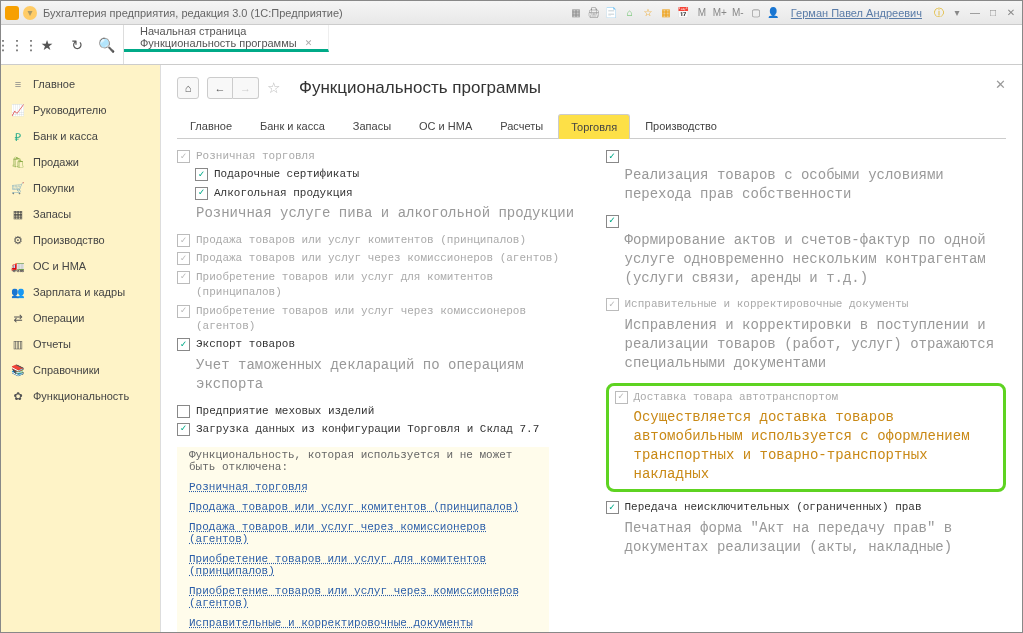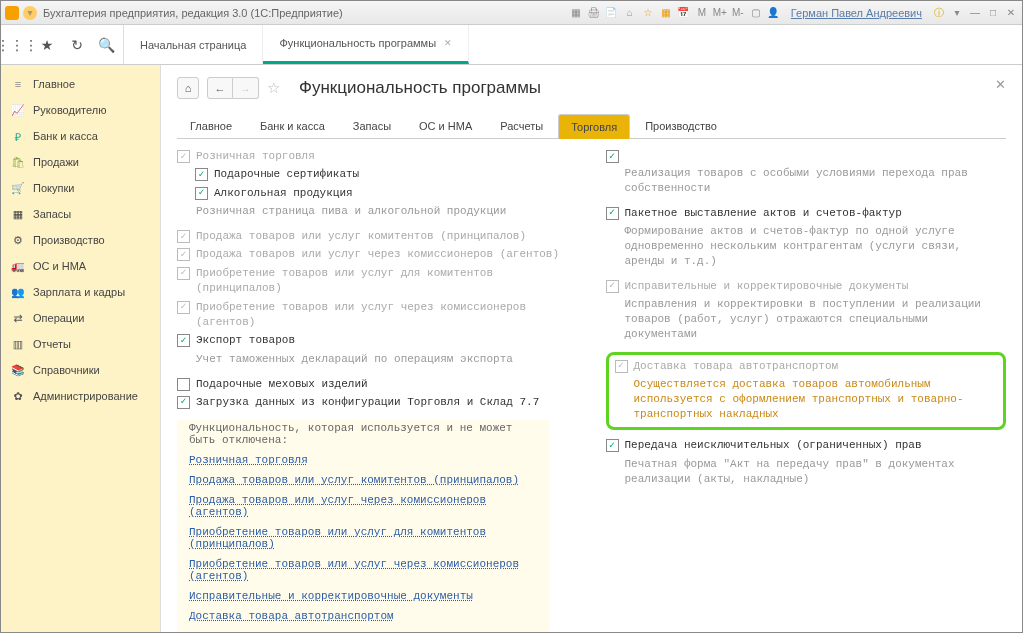--- a/index.html
+++ b/index.html
@@ -31,21 +31,21 @@
 .tb-user { color:#5a7ca8; margin:0 6px;text-decoration:underline;}
 .toolbar2 {
   height: 40px;
   background:#fff;
   border-bottom:1px solid #ccc;
   display:flex;
   align-items:stretch;
 }
 .tb2-left { display:flex; align-items:center; padding:0 8px; gap:14px; border-right:1px solid #ddd;}
 .tb2-ic { width:16px; height:16px; display:flex; align-items:center; justify-content:center; color:#555; font-size:14px; cursor:pointer;}
-.tab-top { display:flex; align-items:stretch;}
+.tab-top { display:flex; align-items:stretch;flex-direction:column;}
 .tab-top-item { padding:0 16px; display:flex; align-items:center; color:#555; cursor:pointer; border-right:1px solid #eee; position:relative;}
 .tab-top-item.active { border-bottom:3px solid #0a8; }
 .tab-top-item .close-x { margin-left:8px; font-size:9px; color:#aaa;}
 .main { display:flex; height: calc(100% - 64px); }
 .sidebar {
   width: 160px;
   background:#fef3c7;
   border-right:1px solid #ddd;
   padding-top:6px;
 }
@@ -54,31 +54,31 @@
 .content { flex:1; background:#fff; padding:12px 16px; overflow:auto; position:relative;}
 .content-header { display:flex; align-items:center; gap:8px; margin-bottom:14px;}
 .ch-btn { width:26px; height:22px; border:1px solid #ccc; border-radius:3px; display:flex; align-items:center; justify-content:center; color:#555; cursor:pointer; background:#f8f8f8;}
 .ch-btn.narrow{width:22px;}
 .ch-btn.disabled{color:#ccc;}
 .ch-star { width:18px; color:#bbb; font-size:15px;}
 .page-title { font-size:17px; color:#333; margin-left:6px;}
 .close-page { position:absolute; right:16px; top:12px; font-size:13px; color:#999; cursor:pointer;}
 .tabs-row { display:flex; border-bottom:1px solid #ccc; margin-bottom:10px;}
 .tabs-row .tab { padding:6px 12px; border:1px solid transparent; border-bottom:none; cursor:pointer; color:#444; border-radius:3px 3px 0 0; margin-right:2px;}
-.tabs-row .tab.active { border-color:#ccc; background:#eab308; position:relative; top:1px;}
+.tabs-row .tab.active { border-color:#ccc; background:#fde047; position:relative; top:1px;}
 .cols { display:flex; gap:28px;}
 .col { flex:1;font-family:Liberation Mono, monospace; }
 .chk { display:flex; align-items:flex-start; gap:6px; margin-bottom:3px; line-height:1.4;}
 .chk-box { width:13px; height:13px; border:1px solid #888; display:inline-flex; align-items:center; justify-content:center; font-size:10px; flex-shrink:0; margin-top:1px; background:#fff;}
 .chk-box.on { color:#0a8; font-weight:bold;}
 .chk-box.on::after{content:"✓";}
 .chk-box.disabled { border-color:#bbb; color:#bbb;}
 .chk-label { color:#333; }
 .chk-label.disabled { color:#aaa;}
-.desc { color:#999; font-size:11px; margin:0 0 10px 19px; line-height:1.35;}
+.desc { color:#999; font-size:14px; margin:0 0 10px 19px; line-height:1.35;}
 .hl { border:3px solid #5ed321; border-radius:8px; padding:4px 6px 6px 6px; margin:2px 0 8px 0;}
 .hl .desc { color:#c98916; margin-bottom:0;}
 .hl .chk-label.disabled{ color:#aaa;}
 .yellow-box { background:#fffceb; padding:2px 12px; margin-top:10px; width:372px;}
 .yellow-box .yb-title { color:#666; margin-bottom:8px;}
 .yb-link { color:#2a5da8; text-decoration:underline dotted; cursor:pointer; display:block; margin-bottom:8px;}
 </style>
 </head>
 <body>
 
@@ -172,21 +172,21 @@
       <div class="sb-item">
         <span class="sb-ic" style="color:#555">▥</span>
         <span>Отчеты</span>
       </div>
       <div class="sb-item">
         <span class="sb-ic" style="color:#555">📚</span>
         <span>Справочники</span>
       </div>
       <div class="sb-item">
         <span class="sb-ic" style="color:#555">✿</span>
-        <span>Администрирование</span>
+        <span>Функциональность</span>
       </div>
     </div>
 
   <div class="content">
     <div class="close-page">✕</div>
     <div class="content-header">
       <div class="ch-btn narrow">⌂</div>
       <div style="display:flex;">
         <div class="ch-btn" style="border-radius:3px 0 0 3px;">←</div>
         <div class="ch-btn disabled" style="border-radius:0 3px 3px 0; border-left:none;">→</div>
@@ -212,21 +212,21 @@
             <span class="chk-label disabled">Розничная торговля</span>
           </div>
           <div class="chk" style="margin-left: 18px;">
             <span class="chk-box on"></span>
             <span class="chk-label">Подарочные сертификаты</span>
           </div>
           <div class="chk" style="margin-left: 18px;">
             <span class="chk-box on"></span>
             <span class="chk-label">Алкогольная продукция</span>
           </div>
-          <div class="desc">Розничная страница пива и алкогольной продукции</div>
+          <div class="desc">Розничная услуге пива и алкогольной продукции</div>
           <div class="chk">
             <span class="chk-box on disabled"></span>
             <span class="chk-label disabled">Продажа товаров или услуг комитентов (принципалов)</span>
           </div>
           <div class="chk">
             <span class="chk-box on disabled"></span>
             <span class="chk-label disabled">Продажа товаров или услуг через комиссионеров (агентов)</span>
           </div>
           <div class="chk">
             <span class="chk-box on disabled"></span>
@@ -236,21 +236,21 @@
             <span class="chk-box on disabled"></span>
             <span class="chk-label disabled">Приобретение товаров или услуг через комиссионеров (агентов)</span>
           </div>
           <div class="chk">
             <span class="chk-box on"></span>
             <span class="chk-label">Экспорт товаров</span>
           </div>
           <div class="desc">Учет таможенных деклараций по операциям экспорта</div>
           <div class="chk">
             <span class="chk-box"></span>
-            <span class="chk-label">Подарочные меховых изделий</span>
+            <span class="chk-label">Предприятие меховых изделий</span>
           </div>
           <div class="chk">
             <span class="chk-box on"></span>
             <span class="chk-label">Загрузка данных из конфигурации Торговля и Склад 7.7</span>
           </div>
           <div class="yellow-box">
             <div class="yb-title">Функциональность, которая используется и не может быть отключена:</div>
             <a class="yb-link">Розничная торговля</a>
             <a class="yb-link">Продажа товаров или услуг комитентов (принципалов)</a>
             <a class="yb-link">Продажа товаров или услуг через комиссионеров (агентов)</a>
@@ -260,21 +260,20 @@
             <a class="yb-link">Доставка товара автотранспортом</a>
           </div>
         </div>
       <div class="col" id="right-col">
           <div class="chk">
             <span class="chk-box on"></span>
           </div>
           <div class="desc">Реализация товаров с особыми условиями перехода прав собственности</div>
           <div class="chk">
             <span class="chk-box on"></span>
-            <span class="chk-label">Пакетное выставление актов и счетов-фактур</span>
           </div>
           <div class="desc">Формирование актов и счетов-фактур по одной услуге одновременно нескольким контрагентам (услуги связи, аренды и т.д.)</div>
           <div class="chk">
             <span class="chk-box on disabled"></span>
             <span class="chk-label disabled">Исправительные и корректировочные документы</span>
           </div>
           <div class="desc">Исправления и корректировки в поступлении и реализации товаров (работ, услуг) отражаются специальными документами</div>
           <div class="hl">
             <div class="chk">
               <span class="chk-box on disabled"></span>

